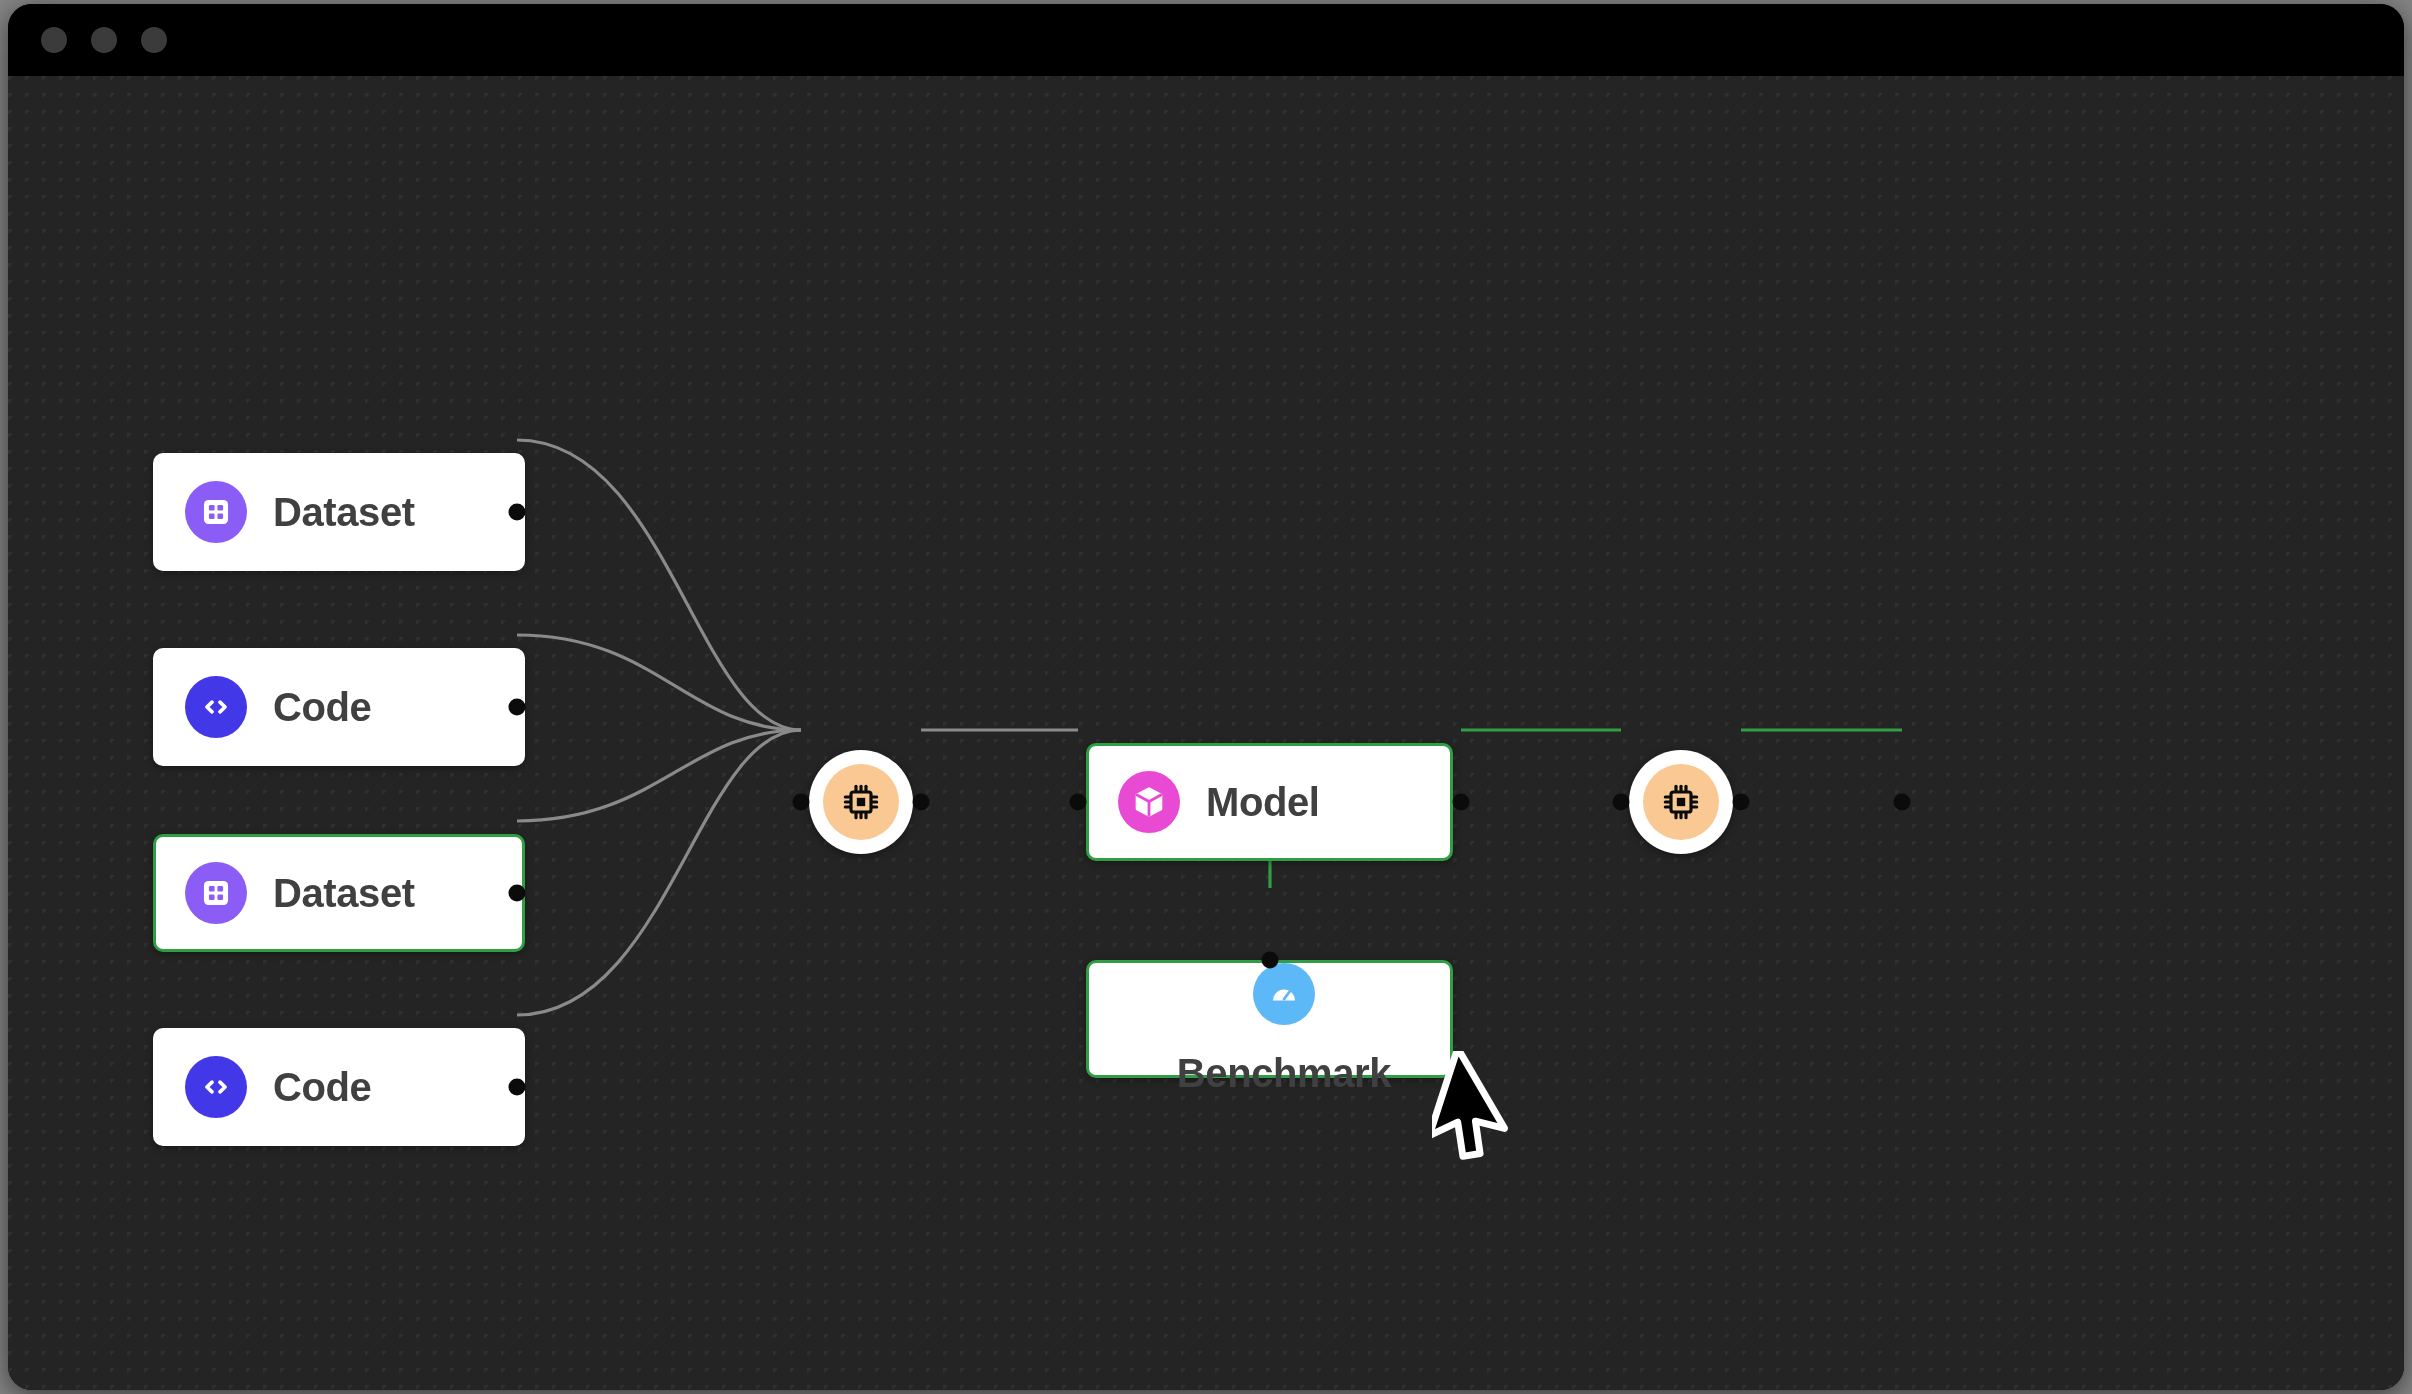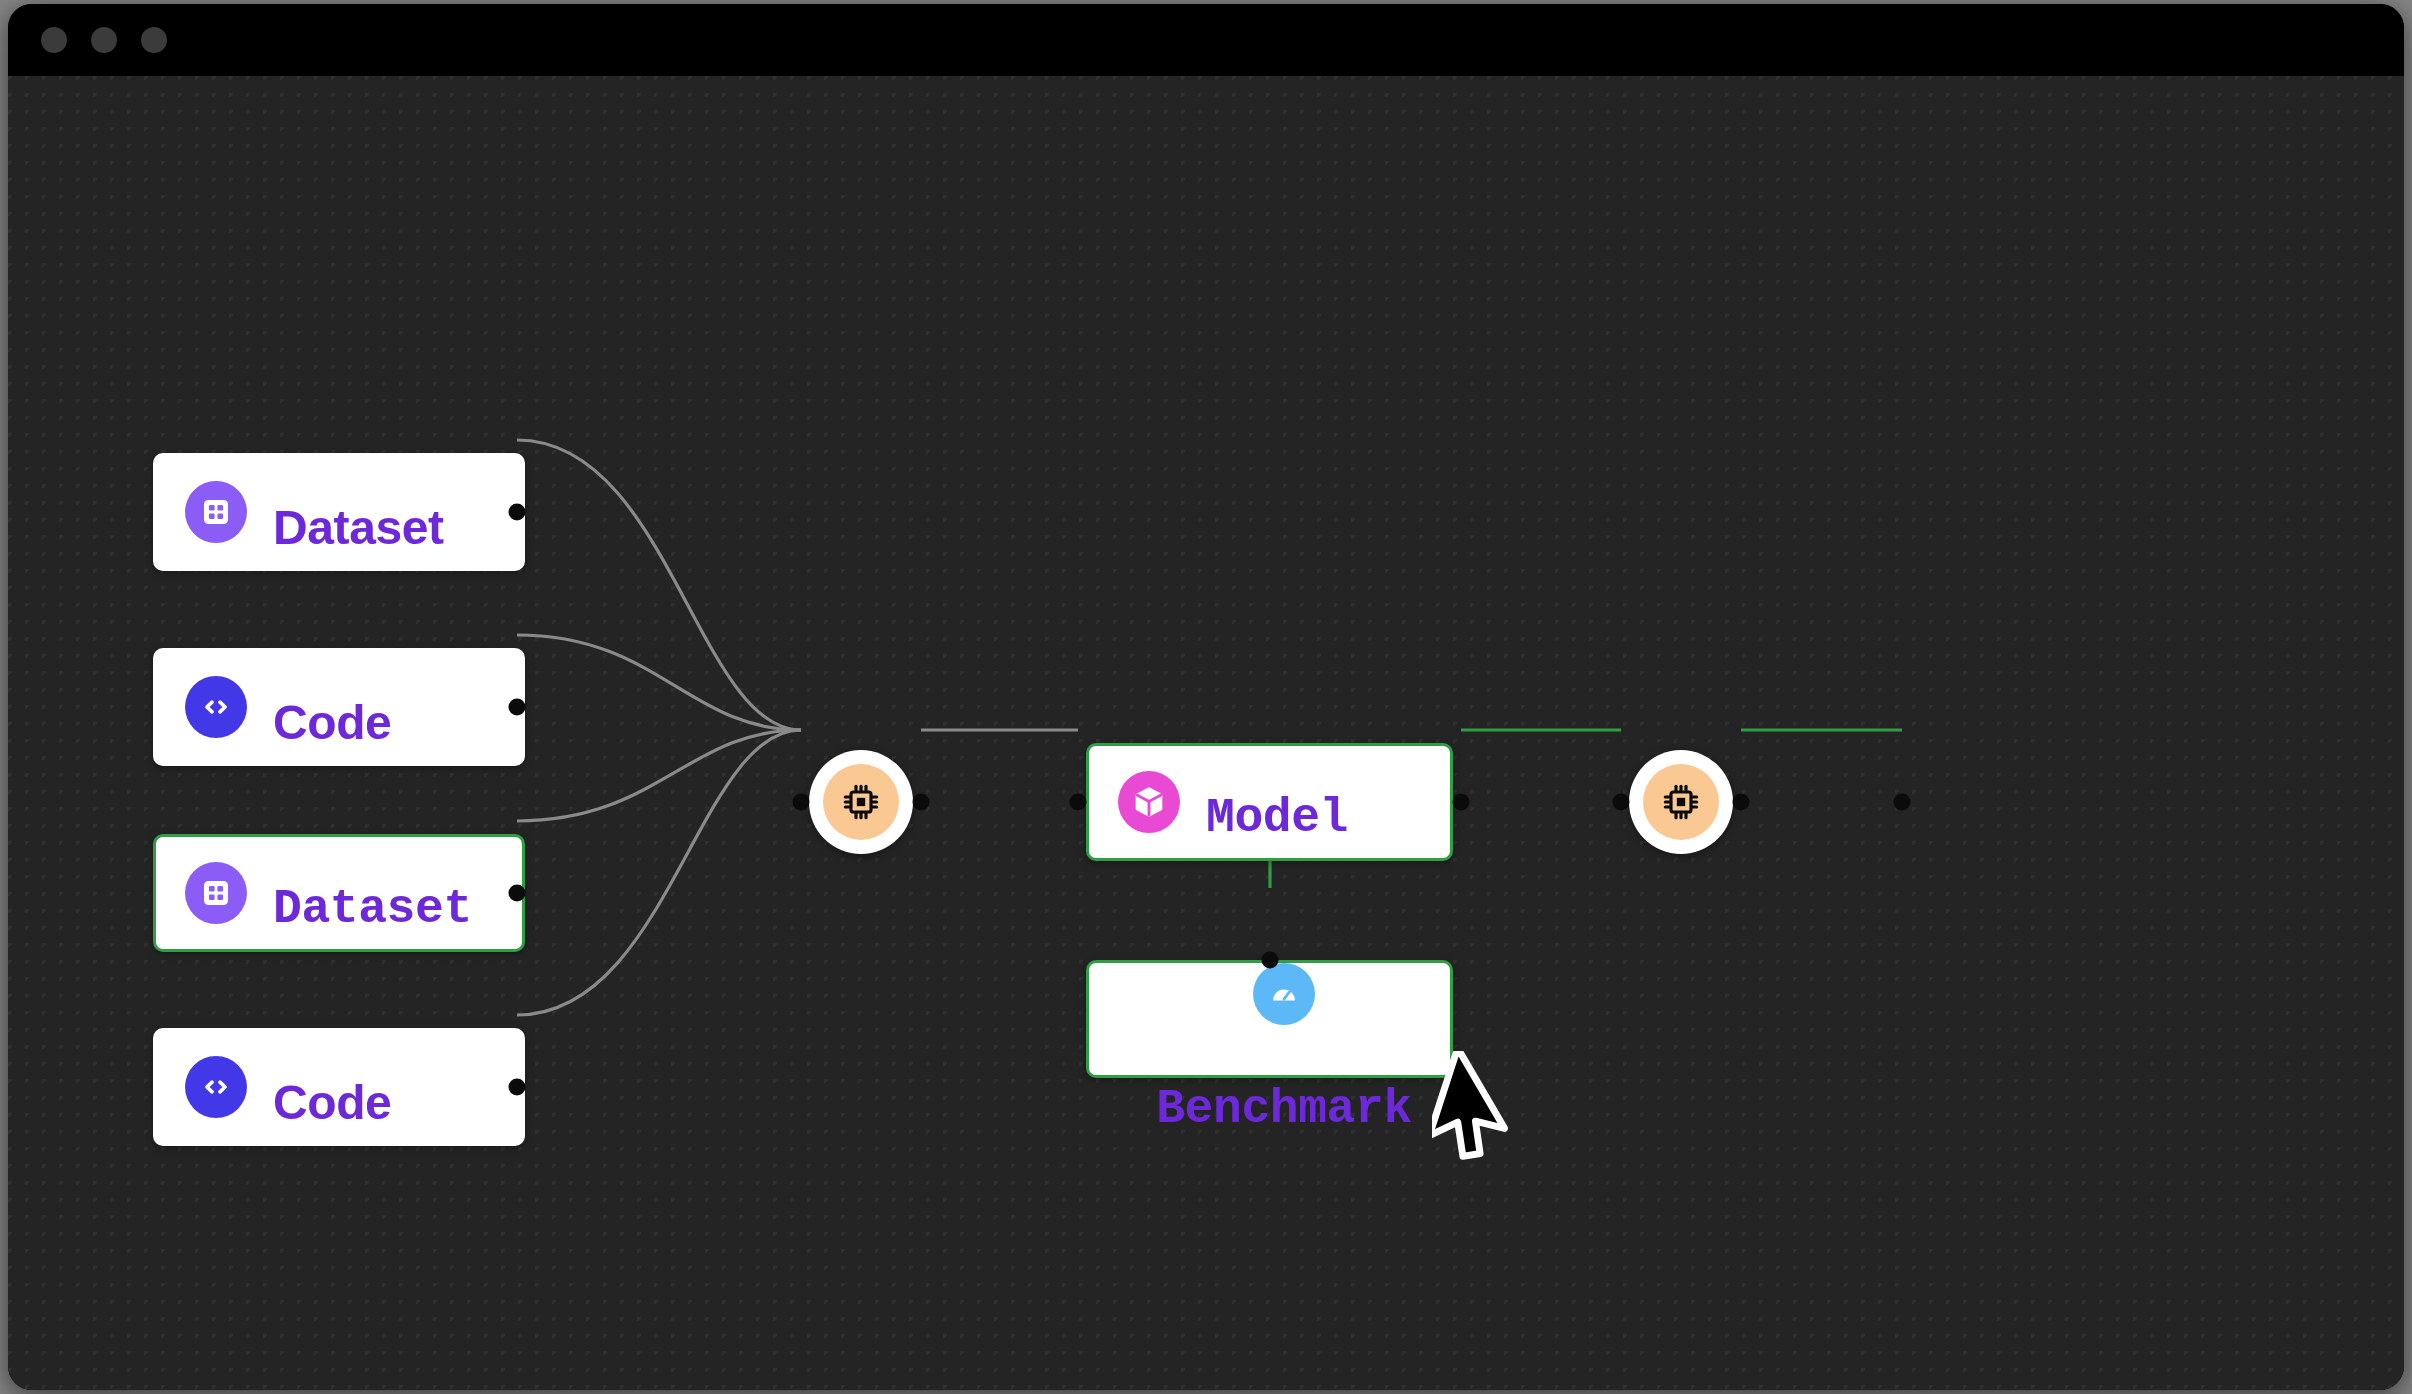--- a/index.html
+++ b/index.html
@@ -80,30 +80,28 @@
     border-radius: 10px;
     display: flex;
     align-items: center;
     padding-left: 32px;
     gap: 26px;
     box-shadow: 0 2px 7px rgba(0,0,0,0.35);
   }
   .node.selected {
     border: 3px solid #2f9e44;
     padding-left: 29px;
-    font-family: Liberation Mono, monospace;
   }
 
   .node-label {
-    font-size: 48px;
+    font-size: 40px;
     font-weight: 700;
-    color: #6d28d9;
+    color: #404040;
     letter-spacing: -0.4px;
     white-space: nowrap;
-    margin-top: 31px;
   }
   .node.no-icon { padding-left: 34px; }
 
   .node-icon {
     width: 62px;
     height: 62px;
     border-radius: 50%;
     flex: 0 0 auto;
     display: flex;
     align-items: center;

